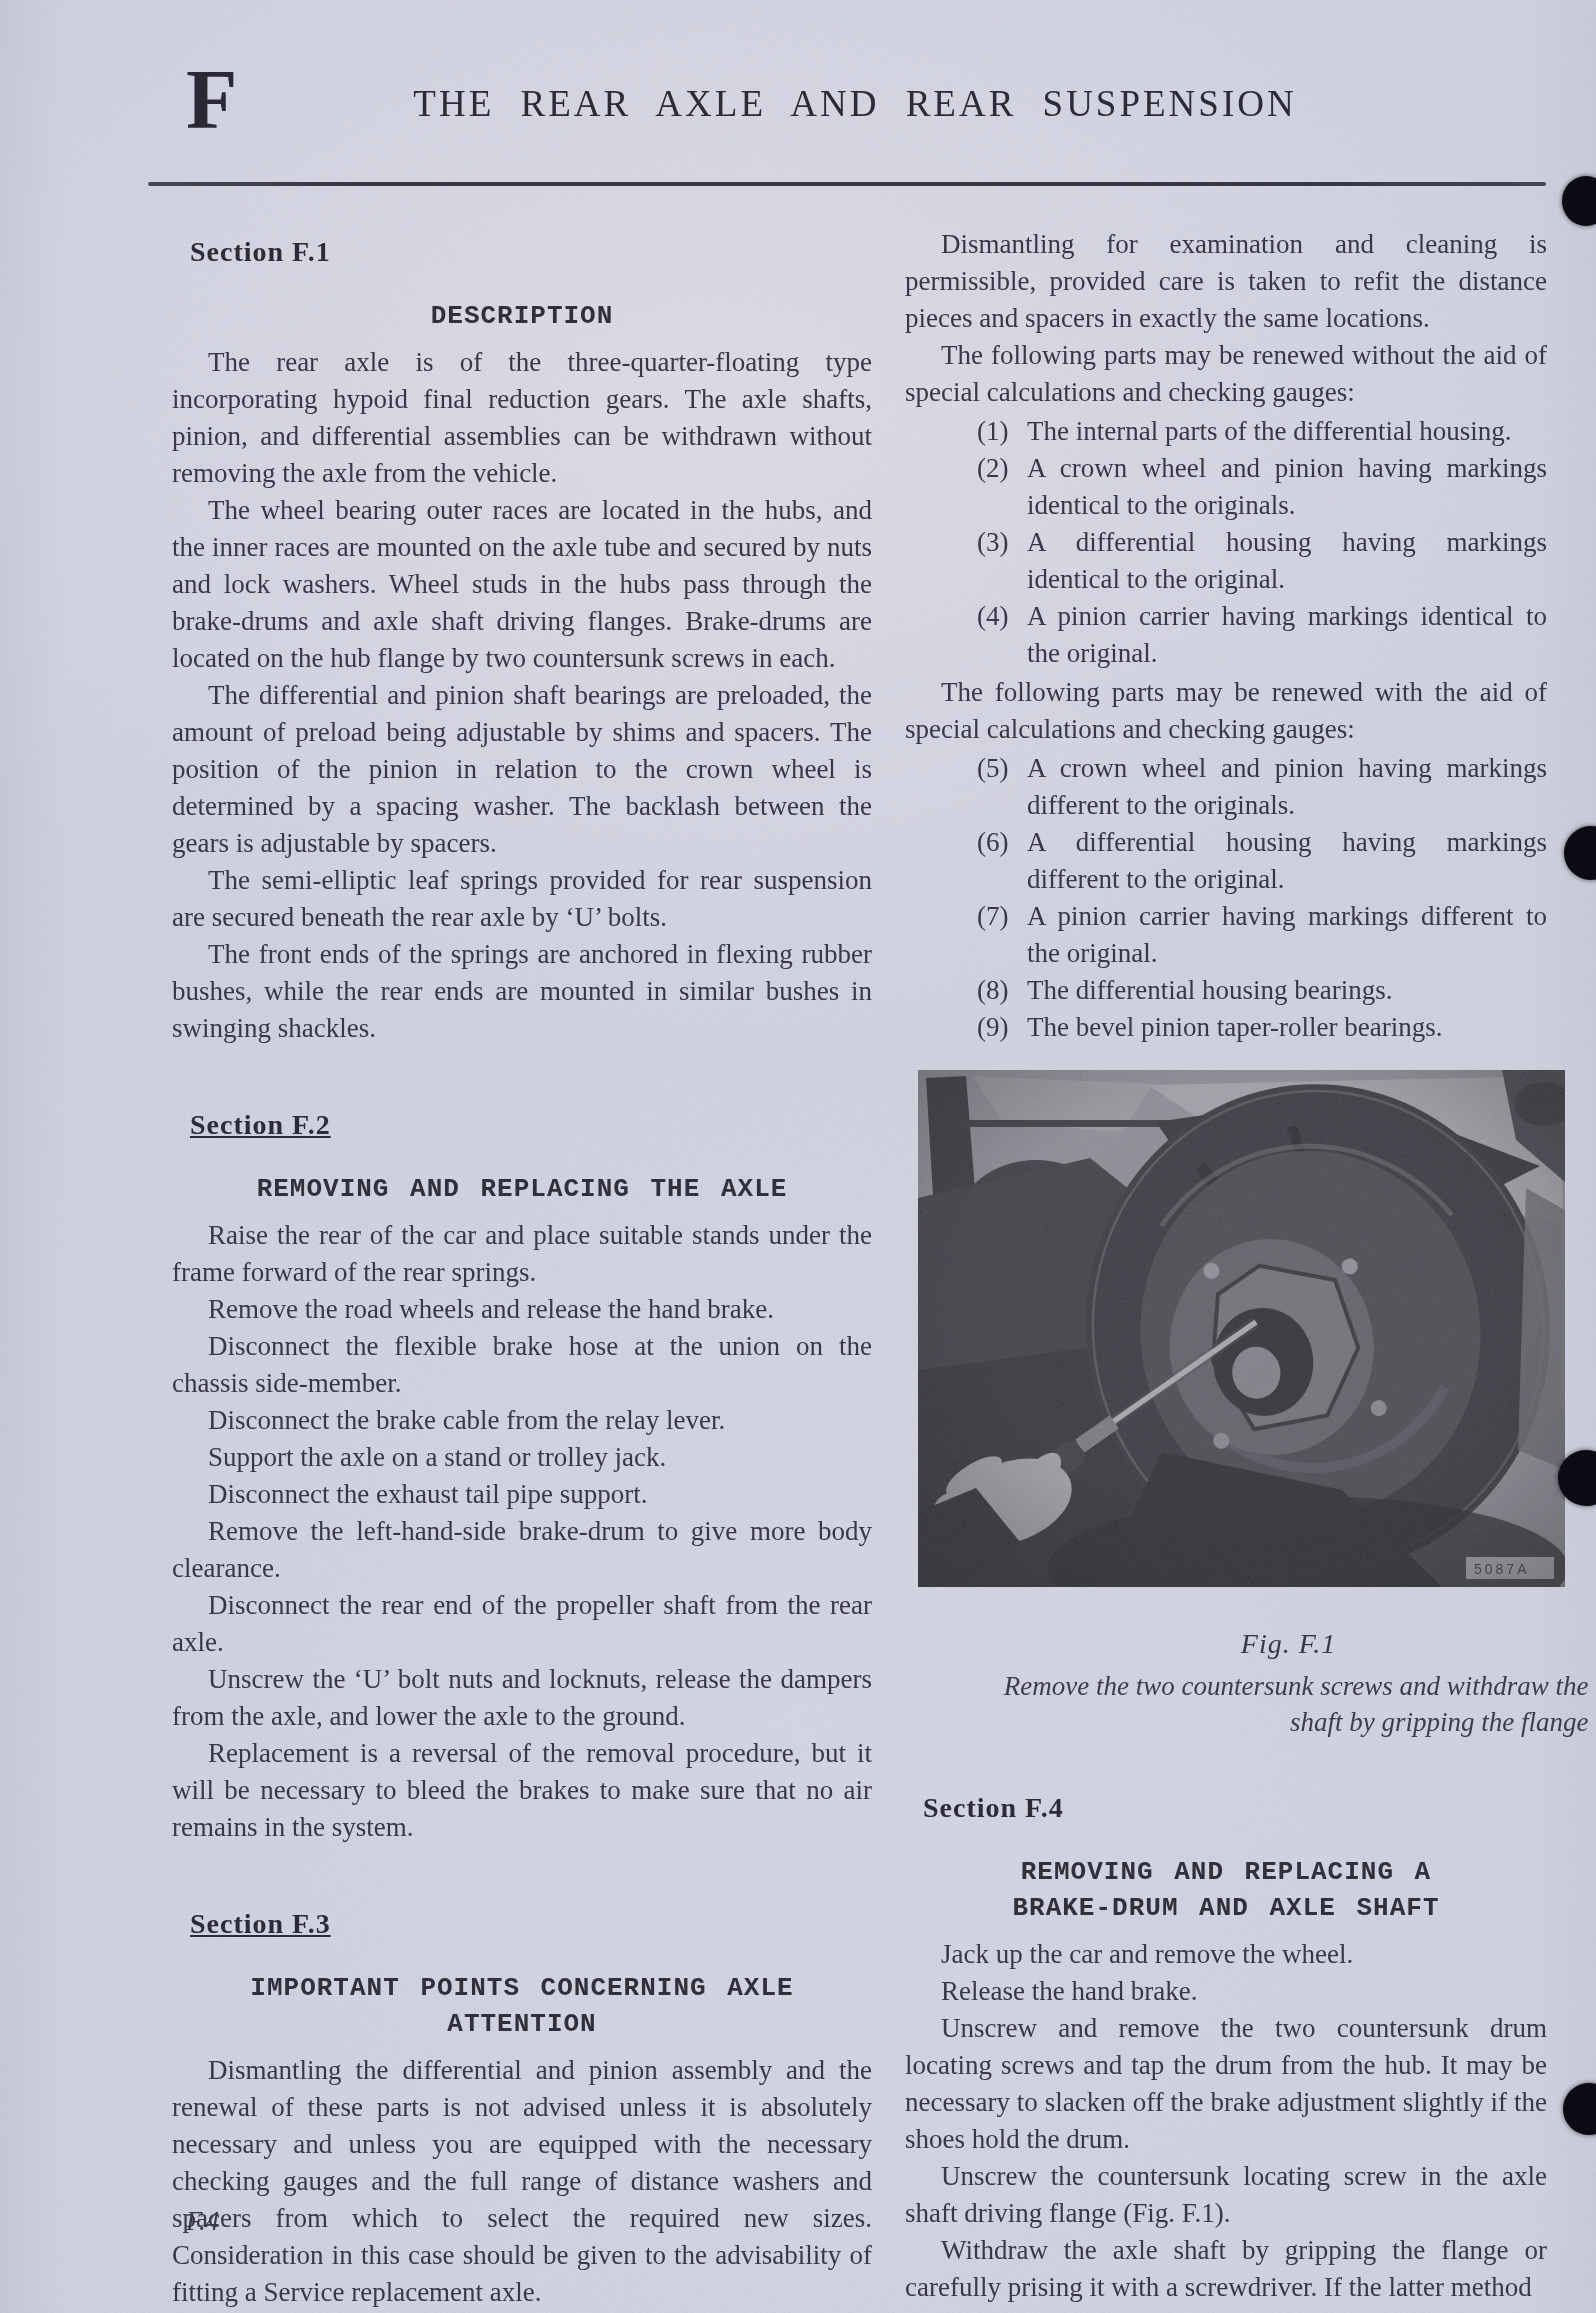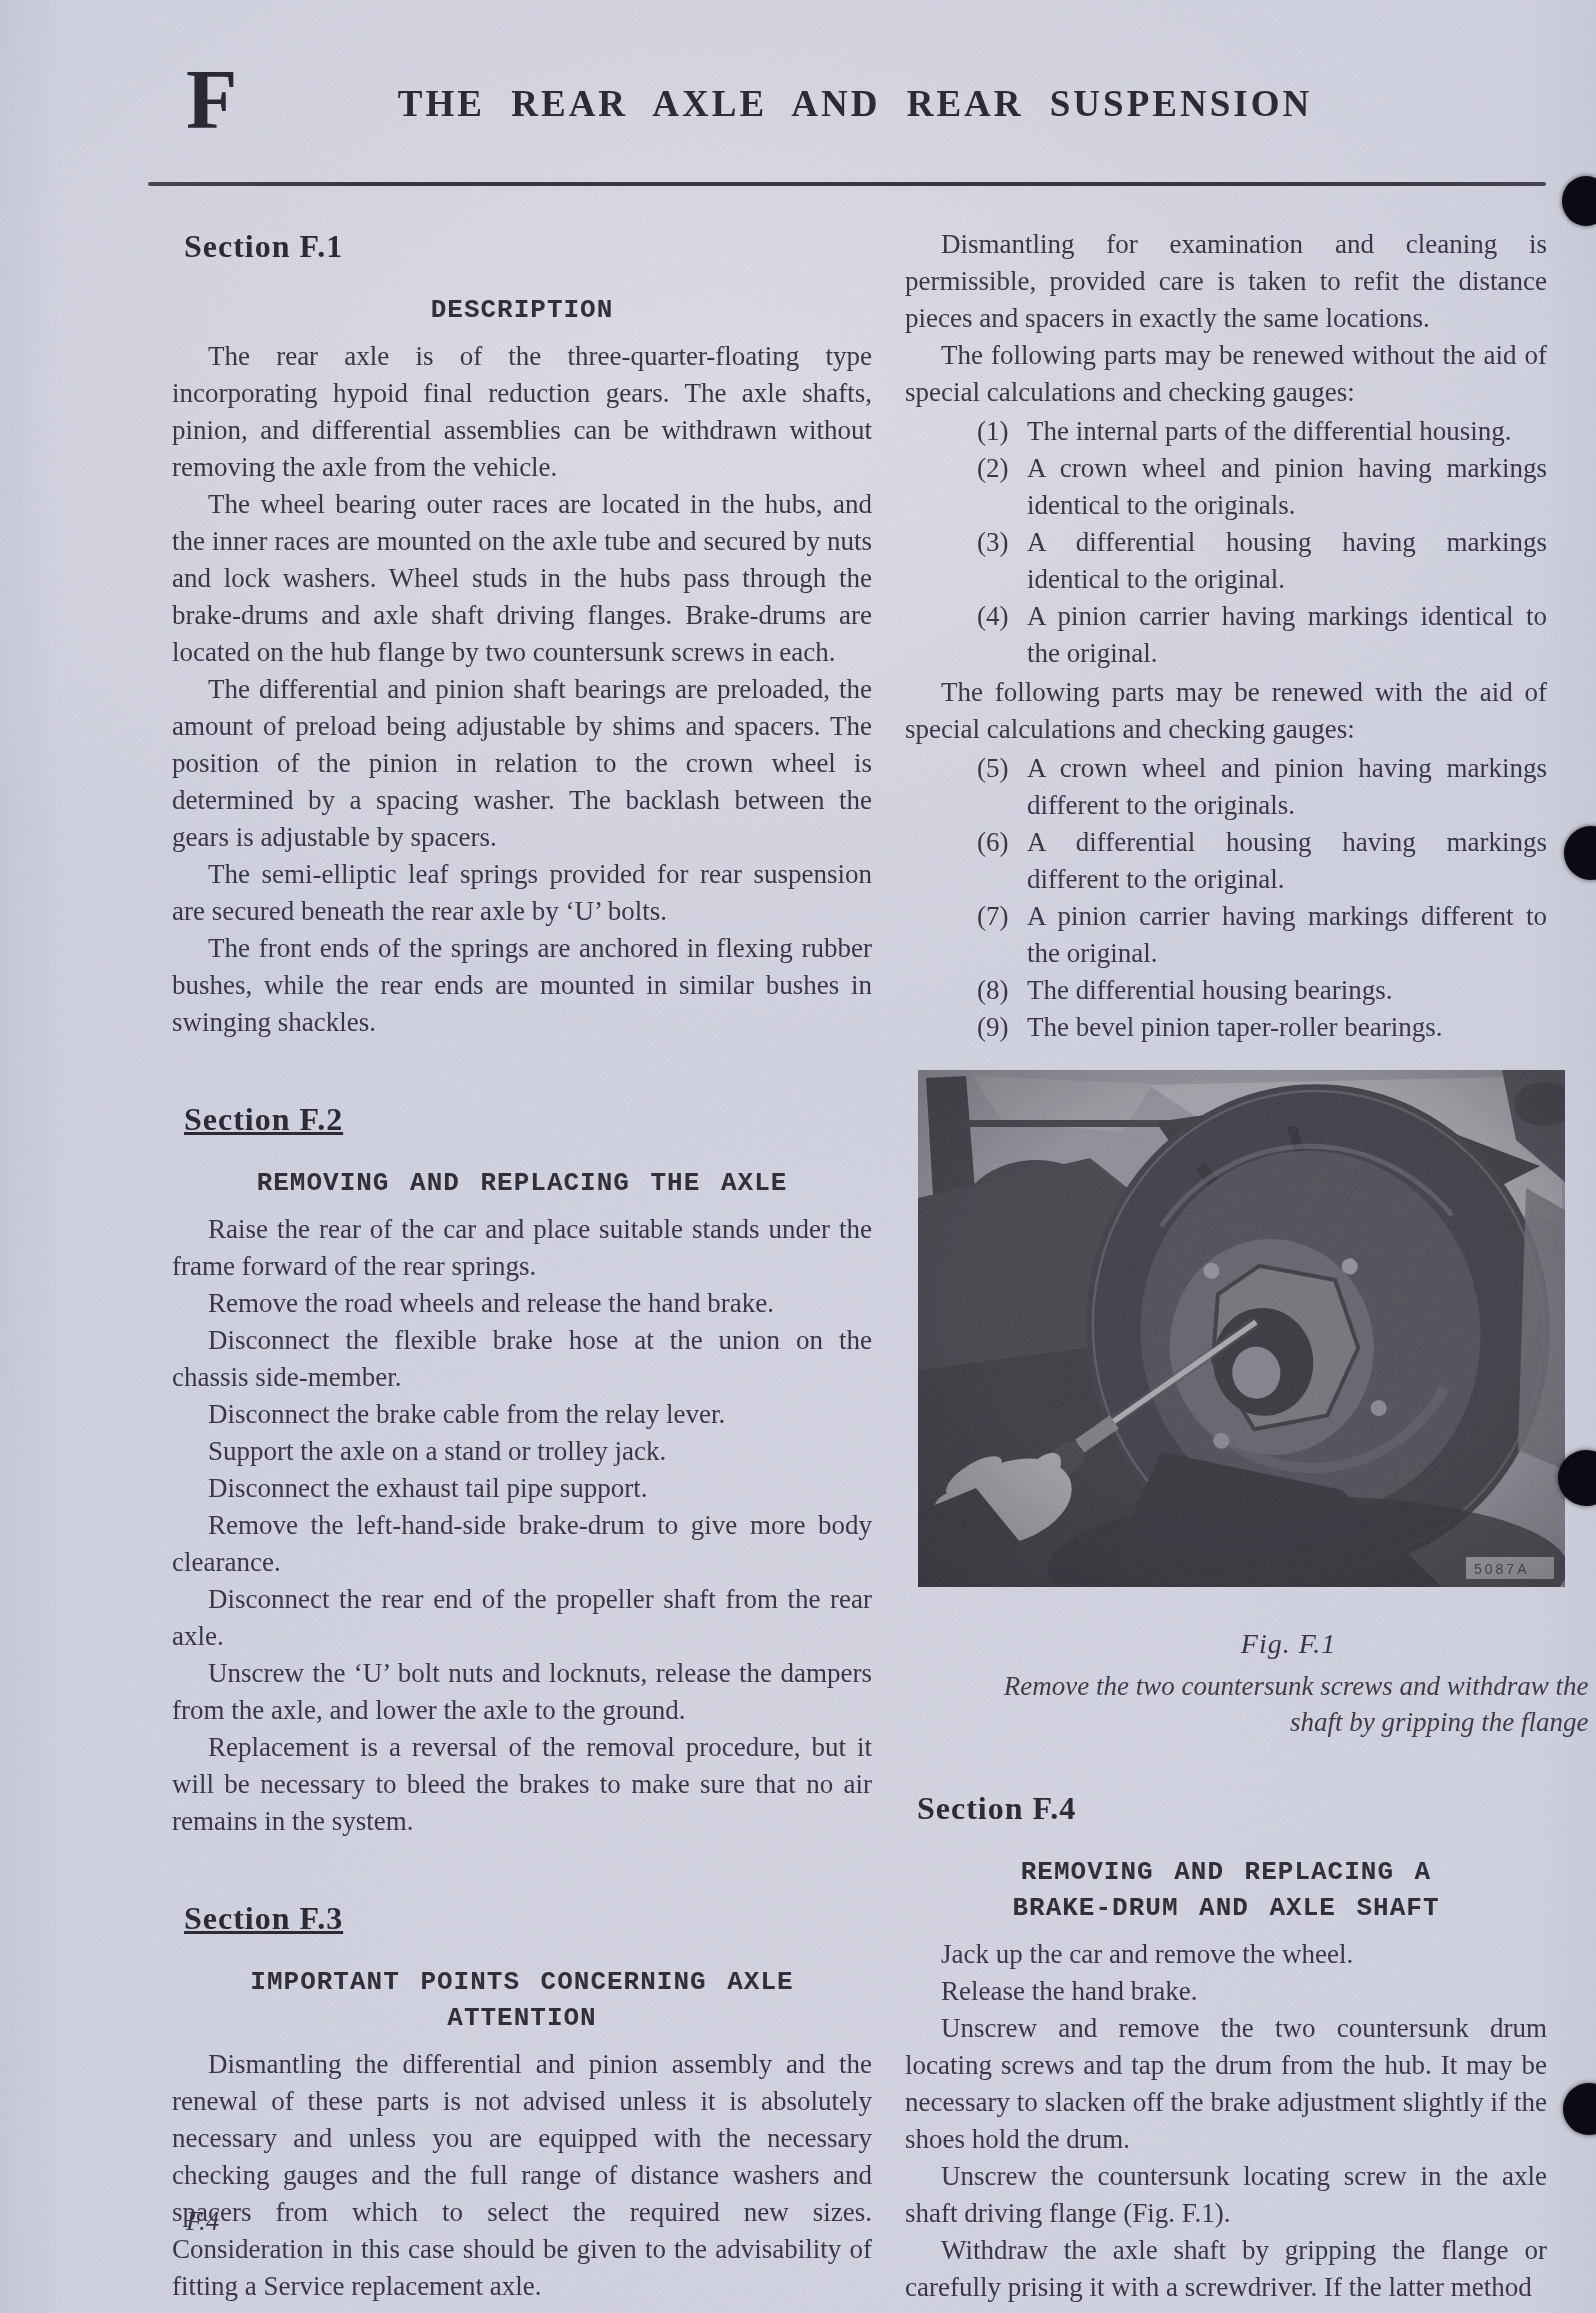--- a/index.html
+++ b/index.html
@@ -19,35 +19,35 @@
   }
   
   .section-letter{
     position:absolute;left:186px;top:58px;
     font-size:84px;line-height:84px;font-weight:700;color:#2c2c34;
     letter-spacing:2px;
   }
   .page-title{
     position:absolute;left:855px;top:82px;transform:translateX(-50%);
     margin:0;white-space:nowrap;
-    font-size:37px;font-weight:700;color:#2e2e36;
+    font-size:37px;font-weight:400;color:#2e2e36;
     letter-spacing:3px;word-spacing:14px;
   }
   .header-rule{
     position:absolute;left:148px;top:182px;width:1398px;height:4px;
     background:linear-gradient(90deg,#4a4a52,#3a3a42 15%,#3a3a42 85%,#4a4a52);
     border-radius:2px;
   }
   
   .col{position:absolute;top:212px;font-size:27px;line-height:37px;}
   .col-left{left:172px;width:700px;}
   .col-right{left:905px;width:642px;}
   .col p{margin:0;text-indent:36px;text-align:justify;}
   h2.sec{
-    font-size:32px;line-height:44px;margin:12px;color:#2e2e36;
+    font-size:28px;line-height:44px;margin:18px;color:#2e2e36;
     font-weight:700;letter-spacing:1px;
   }
   h2.sec.gap{margin-top:56px;text-decoration:underline;}
   .subhead{
     text-align:center;font-weight:700;color:#33333b;
     font-size:26px;line-height:36px;letter-spacing:1px;word-spacing:4px;
     margin-top:24px;margin-bottom:10px;font-family:Liberation Mono, monospace;
   }
   .subhead .line{display:block;}
   

